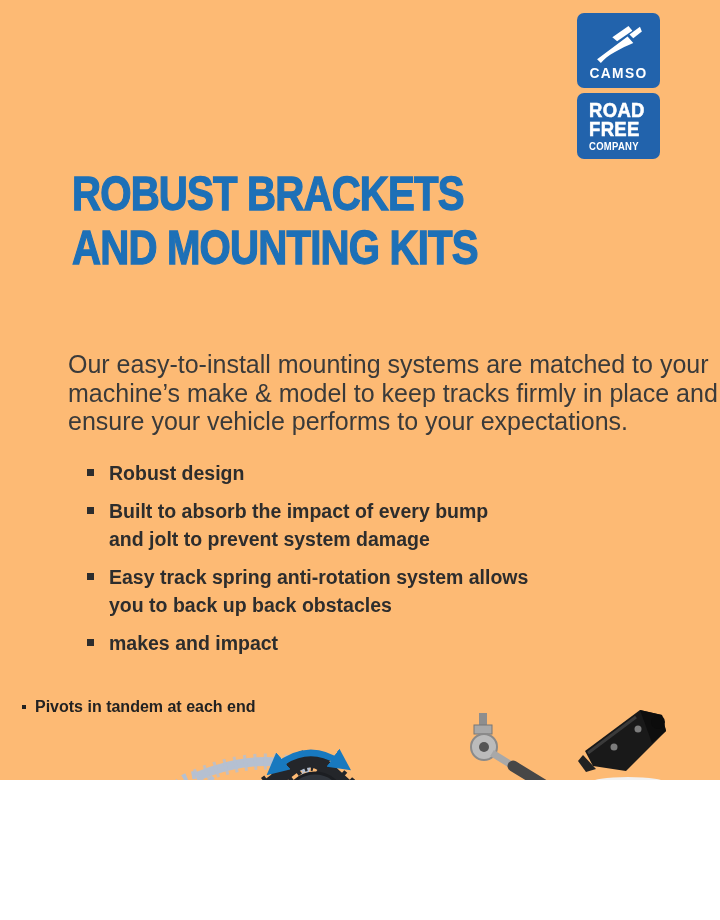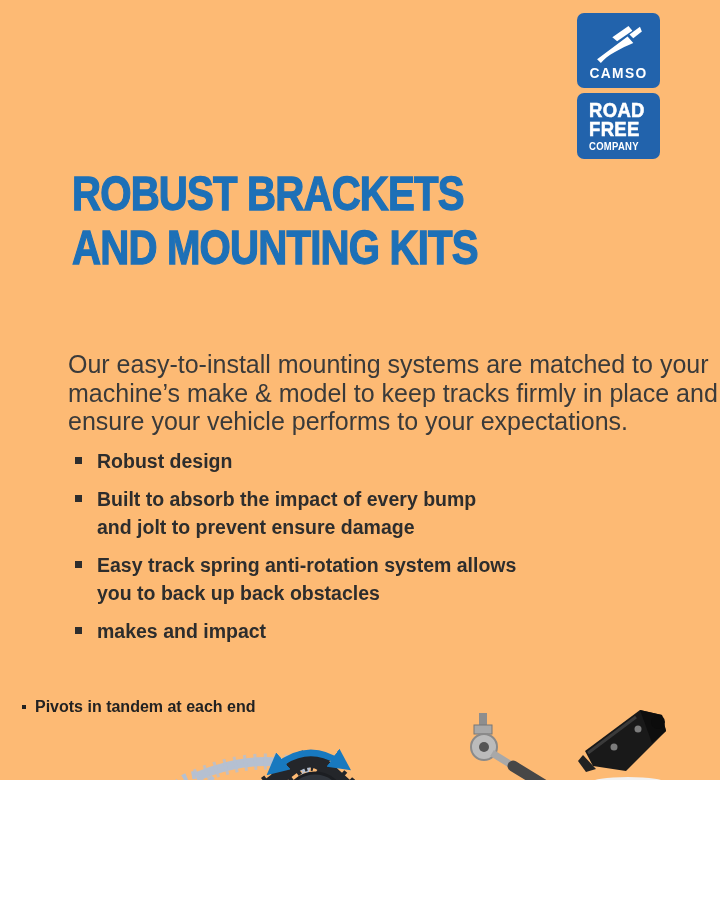--- a/index.html
+++ b/index.html
@@ -24,21 +24,21 @@
   .title { position:absolute; left:68px; top:162px; margin:4px;
            font-size:49px; line-height:54px; font-weight:700; color:#1d70b7;
            letter-spacing:-1px; -webkit-text-stroke:1.3px #1d70b7; }
   .cond { display:inline-block; transform:scaleX(.82); transform-origin:0 50%; white-space:nowrap; }
 
   
   .intro { position:absolute; left:68px; top:350px; font-size:25px; line-height:28.6px; color:#3a3a3a; }
   .intro div { white-space:nowrap; }
 
   
-  .features { position:absolute; left:68px; top:443px; margin:4px; padding:0; }
+  .features { position:absolute; left:68px; top:443px; margin:16px; padding:0; }
   .features li { list-style:none; position:relative; padding-left:25px; margin-bottom:10px;
                  font-weight:700; font-size:19.5px; line-height:28px; color:#2d2d2d; }
   .features .line { white-space:nowrap; }
   .sq-marker { position:absolute; left:3px; top:10px; width:7px; height:7px; background:#2d2d2d; }
 
   
   .caption { position:absolute; left:22px; top:698px; display:flex; align-items:center;
              font-size:16px; font-weight:700; color:#222222; }
   .caption .sq { width:4px; height:4px; background:#222222; margin-right:9px; }
   .caption span.txt { white-space:nowrap; }
@@ -81,21 +81,21 @@
 
   <ul class="features">
     <li>
       <span class="sq-marker"></span>
       <div class="line">Robust design</div>
       <div class="line"></div>
     </li>
     <li>
       <span class="sq-marker"></span>
       <div class="line">Built to absorb the impact of every bump</div>
-      <div class="line">and jolt to prevent ensure damage</div>
+      <div class="line">and jolt to prevent system damage</div>
     </li>
     <li>
       <span class="sq-marker"></span>
       <div class="line">Easy track spring anti-rotation system allows</div>
       <div class="line">you to back up back obstacles</div>
     </li>
     <li>
       <span class="sq-marker"></span>
       <div class="line">makes and impact</div>
     </li>

